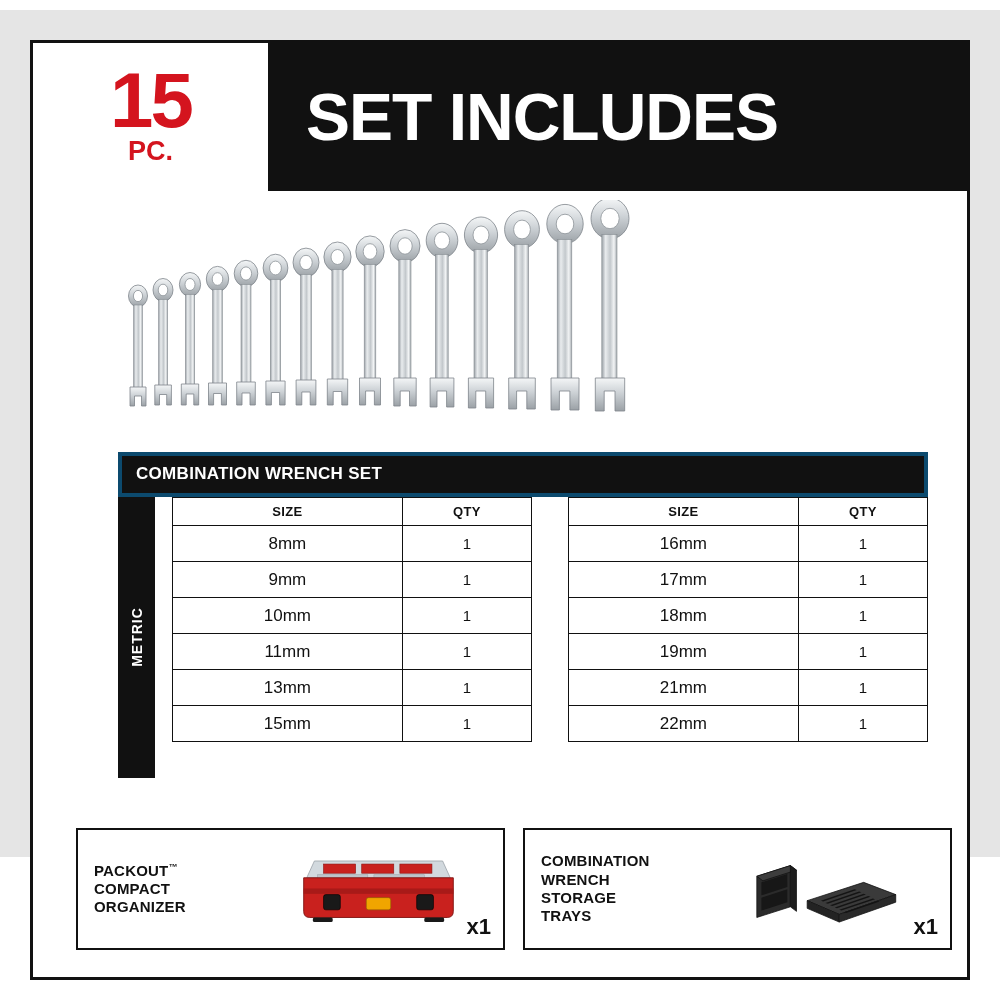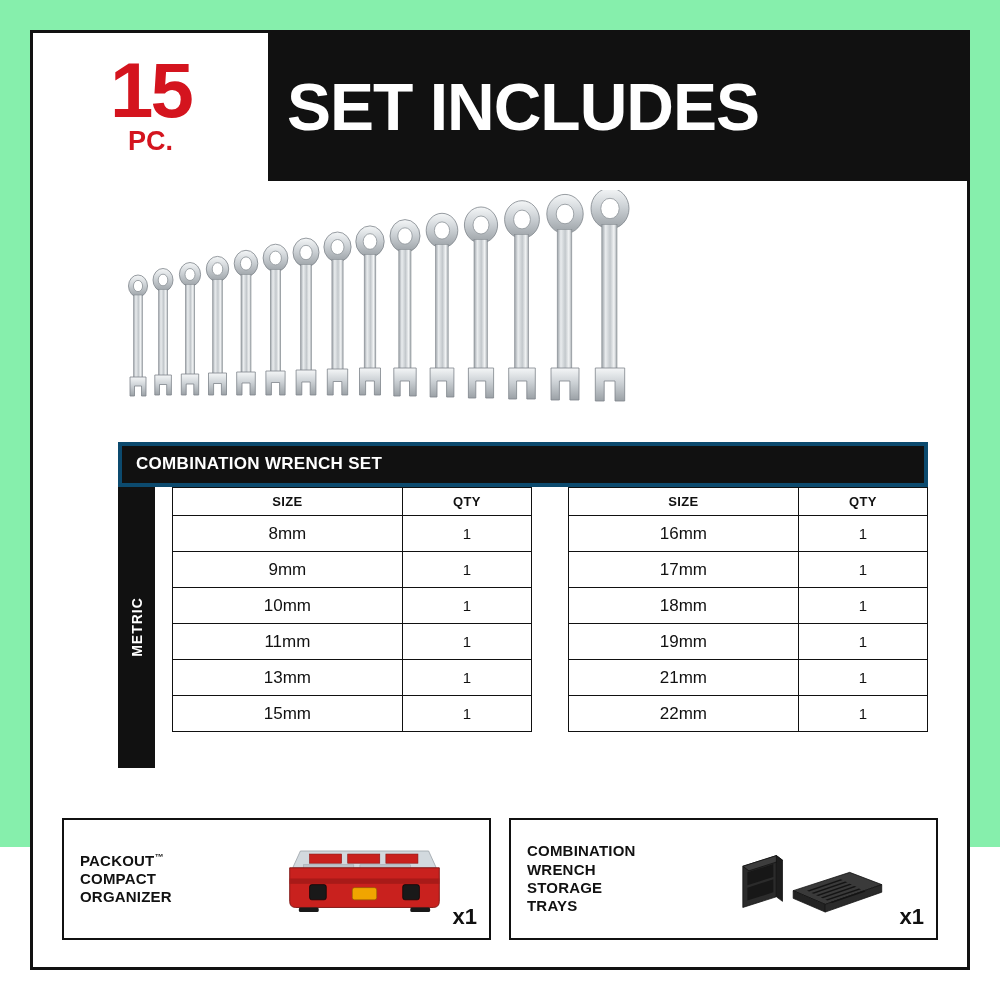--- a/index.html
+++ b/index.html
@@ -6,21 +6,22 @@
   html, body {
     margin: 0; padding: 0;
     width: 1000px; height: 1000px;
     background: #ffffff;
     font-family: "Liberation Sans", sans-serif;
   }
 
   #page {
     position: relative;
     width: 1000px; height: 847px;
-    background: #86efac;
+    background: #e5e5e5;
+    margin-top: 10px;
   }
 
   
   .outer-frame {
     position: absolute;
     left: 30px; top: 30px;
     width: 940px; height: 940px;
     border: 3px solid #111111;
     background: #ffffff;
   }
@@ -56,21 +57,21 @@
     color: #d4141e;
     letter-spacing: 0px;
     line-height: 1;
     margin-top: 2px;
   }
   .header-right {
     flex: 1;
     background: #111111;
     display: flex;
     align-items: center;
-    padding-left: 19px;
+    padding-left: 38px;
   }
   .header-title {
     color: #ffffff;
     font-size: 66px;
     font-weight: bold;
     letter-spacing: -1px;
     line-height: 1;
     font-family: "Liberation Sans", sans-serif;
   }
 
@@ -159,21 +160,21 @@
     letter-spacing: 0.4px;
   }
   table.sz col.c-size { width: 64%; }
   table.sz col.c-qty  { width: 36%; }
   table.sz td.qty { font-size: 15px; }
   tr.blank td { border: none; height: 36px; }
 
   
   .bottom {
     position: absolute;
-    left: 62px; top: 818px;
+    left: 76px; top: 818px;
     width: 876px; height: 122px;
     display: flex;
     gap: 18px;
     border-radius: 24px;
   }
   .acc-box {
     flex: 1;
     border: 2px solid #111111;
     position: relative;
     display: flex;

